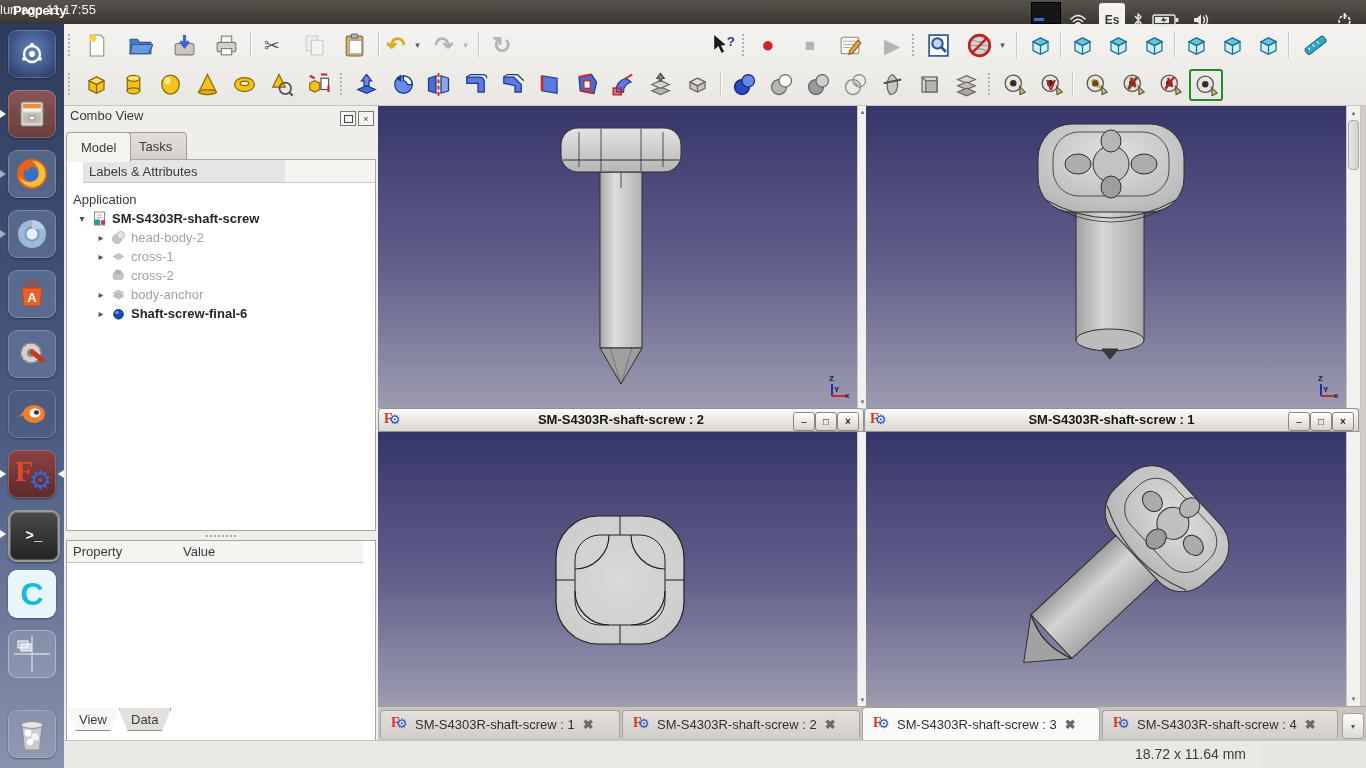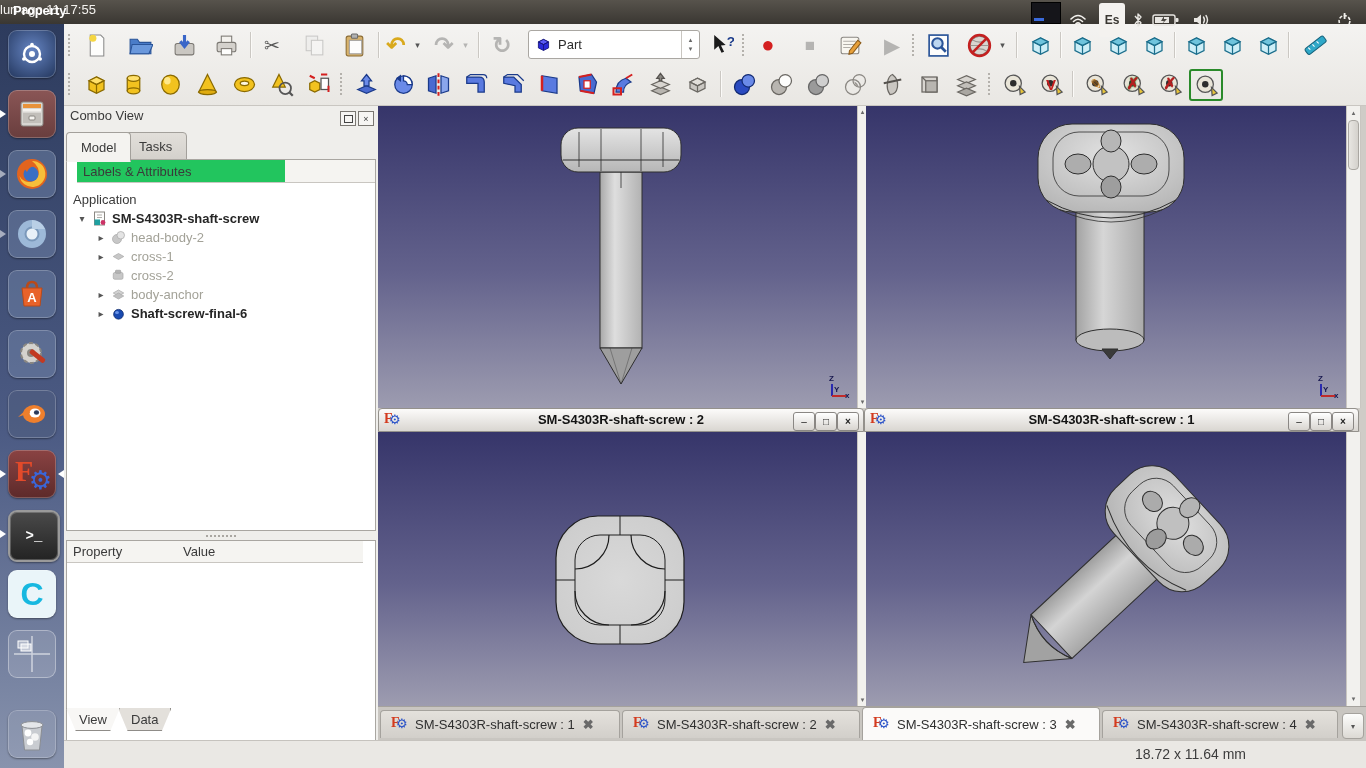--- a/index.html
+++ b/index.html
@@ -35,21 +35,21 @@
   #wbcombo{position:absolute;left:464px;top:6px;width:172px;height:29px;background:#fff;border:1px solid #aaa7a2;border-radius:3px;display:flex;align-items:center;gap:6px;padding-left:6px;box-sizing:border-box}
   #wbcombo .lbl{font-size:13px;color:#2b2b2b}
   #wbspin{position:absolute;right:0;top:0;width:17px;height:27px;border-left:1px solid #c9c6c1;display:flex;flex-direction:column;align-items:center;justify-content:center;font-size:7px;color:#666;line-height:1.2}
   
   #leftpanel{position:absolute;left:64px;top:105px;width:314px;height:635px;background:#efeeeb;z-index:9}
   #cvtitle{position:absolute;left:6px;top:3px;font-size:13px;color:#3a3a3a}
   .cvbtn{position:absolute;top:6px;width:14px;height:13px;border:1px solid #7a7772;background:#f6f5f3;display:flex;align-items:center;justify-content:center;font-size:9px;color:#444}
   .ptab{position:absolute;top:27px;height:26px;padding:0 14px;display:flex;align-items:center;font-size:13px;color:#3a3a3a;background:linear-gradient(#e2dfda,#d4d1cc);border:1px solid #a3a09b;border-radius:4px 4px 0 0}
   .ptab.active{background:#f4f3f0;height:28px;z-index:2;border-bottom:1px solid #f4f3f0}
   #treebox{position:absolute;left:2px;top:54px;width:310px;height:372px;background:#fff;border:1px solid #a9a6a1;box-sizing:border-box}
-  #treehdr{position:absolute;left:10px;top:0;width:218px;height:23px;background:#22c55e;border-right:1px solid #c9c6c1;border-bottom:1px solid #c9c6c1;display:flex;align-items:center;padding-left:6px;box-sizing:border-box;font-size:13px;color:#3a3a3a}
+  #treehdr{position:absolute;left:16px;top:0;width:218px;height:23px;background:#e5e5e5;border-right:1px solid #c9c6c1;border-bottom:1px solid #c9c6c1;display:flex;align-items:center;padding-left:6px;box-sizing:border-box;font-size:13px;color:#3a3a3a}
   #treehdr2{position:absolute;left:218px;top:0;width:90px;height:23px;background:#f5f4f1;border-bottom:1px solid #c9c6c1;box-sizing:border-box}
   .trow{position:absolute;height:19px;display:flex;align-items:center;gap:5px;font-size:13px;color:#3a3a3a}
   .tar{width:10px;font-size:10px;color:#555;text-align:center}
   .trow svg{width:15px;height:15px}
   .graytxt{color:#a3a298}
   .boldtxt{font-weight:bold;color:#262626}
   #splitter{position:absolute;left:2px;top:426px;width:310px;height:9px;display:flex;align-items:center;justify-content:center}
   #splitter i{width:30px;border-top:2px dotted #a9a6a1}
   #propbox{position:absolute;left:2px;top:435px;width:310px;height:272px;background:#fff;border:1px solid #a9a6a1;box-sizing:border-box}
   .phdr{position:absolute;top:0;height:22px;background:#f5f4f1;border-bottom:1px solid #c9c6c1;border-right:1px solid #c9c6c1;display:flex;align-items:center;padding-left:6px;box-sizing:border-box;font-size:13px;color:#3a3a3a}
@@ -285,32 +285,20 @@
     <span class="dd row1" style="left:347px">▾</span>
     <div class="tb row1 dis" style="left:366px;width:28px">
         <span class="g" style="font-size:23px;font-weight:bold">↷</span>
       </div>
     <span class="dd row1 dis" style="left:395px">▾</span>
     <span class="sep row1" style="left:414px"></span>
     <div class="tb row1 dis" style="left:420px">
         <span class="g" style="font-size:23px;font-weight:bold">↻</span>
       </div>
 
-    <div id="wbcombo">
-      <svg width="17" height="17" viewBox="0 0 20 20">
-          <path d="M4,7 L10,4 L16,7 L16,14 L10,17 L4,14 Z" fill="#2a2ad8" stroke="#14147a"></path>
-          <path d="M4,7 L10,4 L16,7 L10,10 Z" fill="#5a5af4" stroke="#14147a"></path>
-          <path d="M4,7 L10,10 L16,7 M10,10 L10,17" fill="none" stroke="#14147a"></path>
-        </svg>
-      <span class="lbl">Part</span>
-      <span id="wbspin">
-          <i style="font-style:normal">▴</i>
-          <i style="font-style:normal">▾</i>
-        </span>
-    </div>
     <div class="tb row1" style="left:642px;width:30px">
         <svg viewBox="0 0 24 24">
           <path d="M5,2 L5,16 L9,12.5 L12,19 L14.5,18 L11.5,12 L16,11.5 Z" fill="#1a1a1a"></path>
           <text x="17" y="12" font-size="13" font-weight="bold" fill="#1a3a8a" font-family="Liberation Sans,sans-serif">?</text>
         </svg>
       </div>
     <span class="grip row1" style="left:678px"></span>
     <div class="tb row1" style="left:686px">
         <span class="g" style="color:#d42020;font-size:22px">●</span>
       </div>

